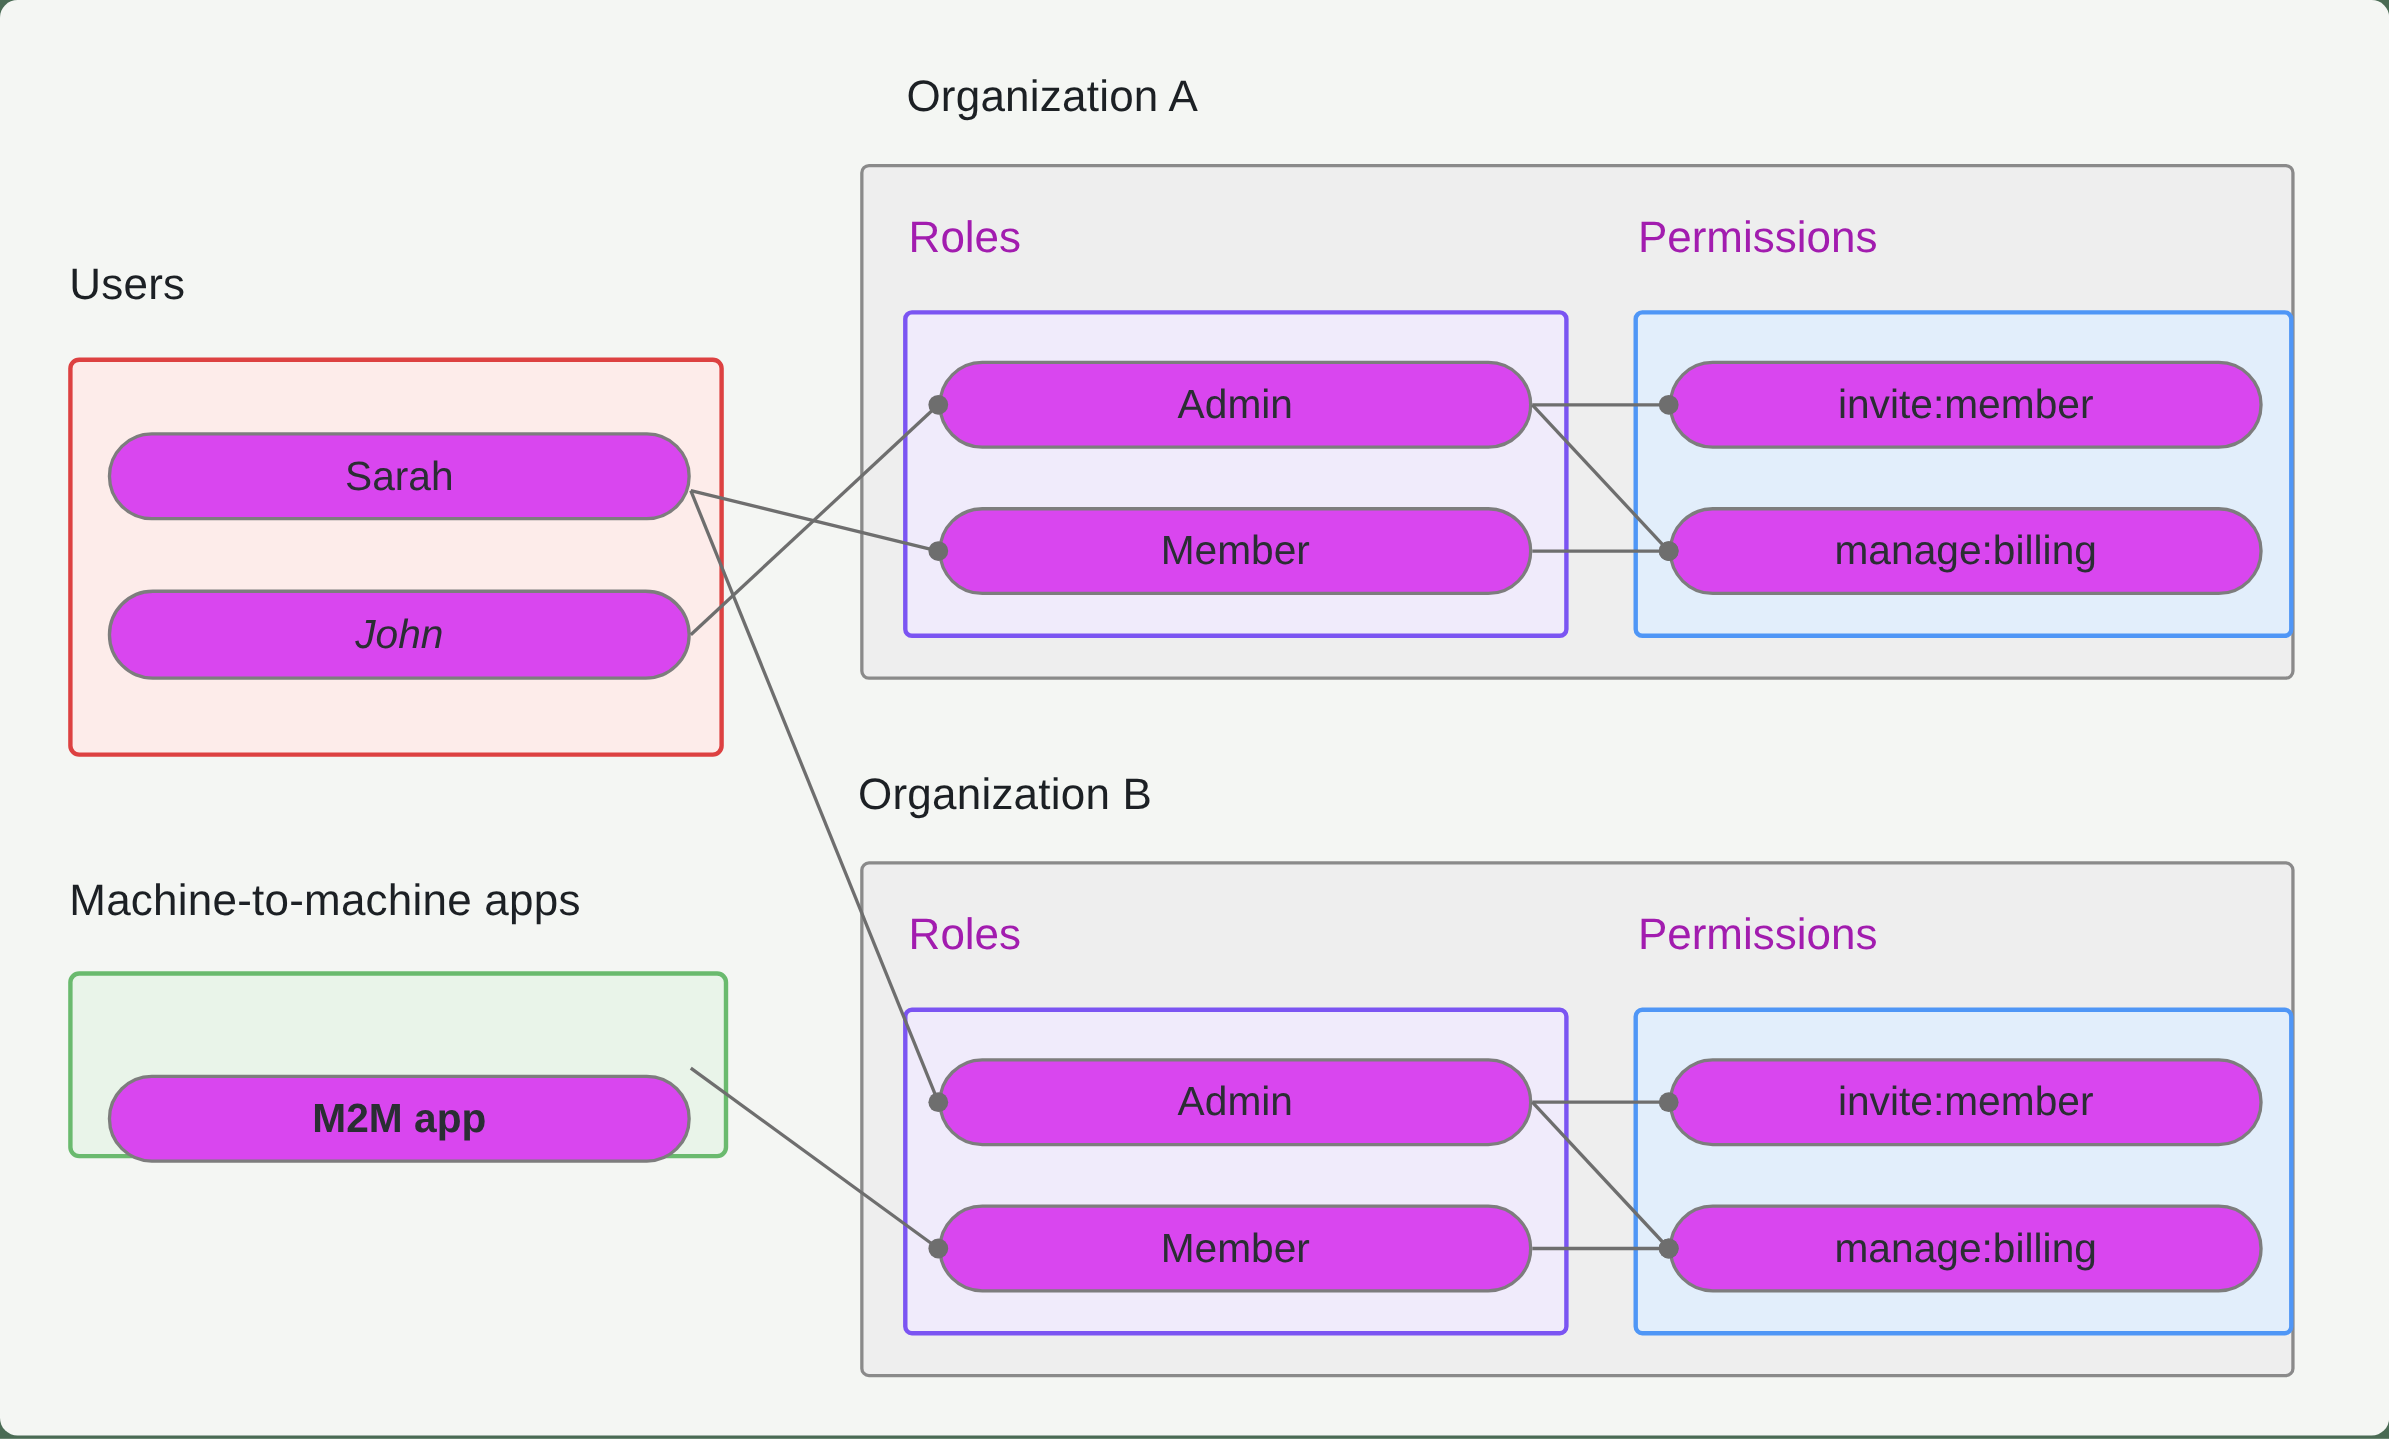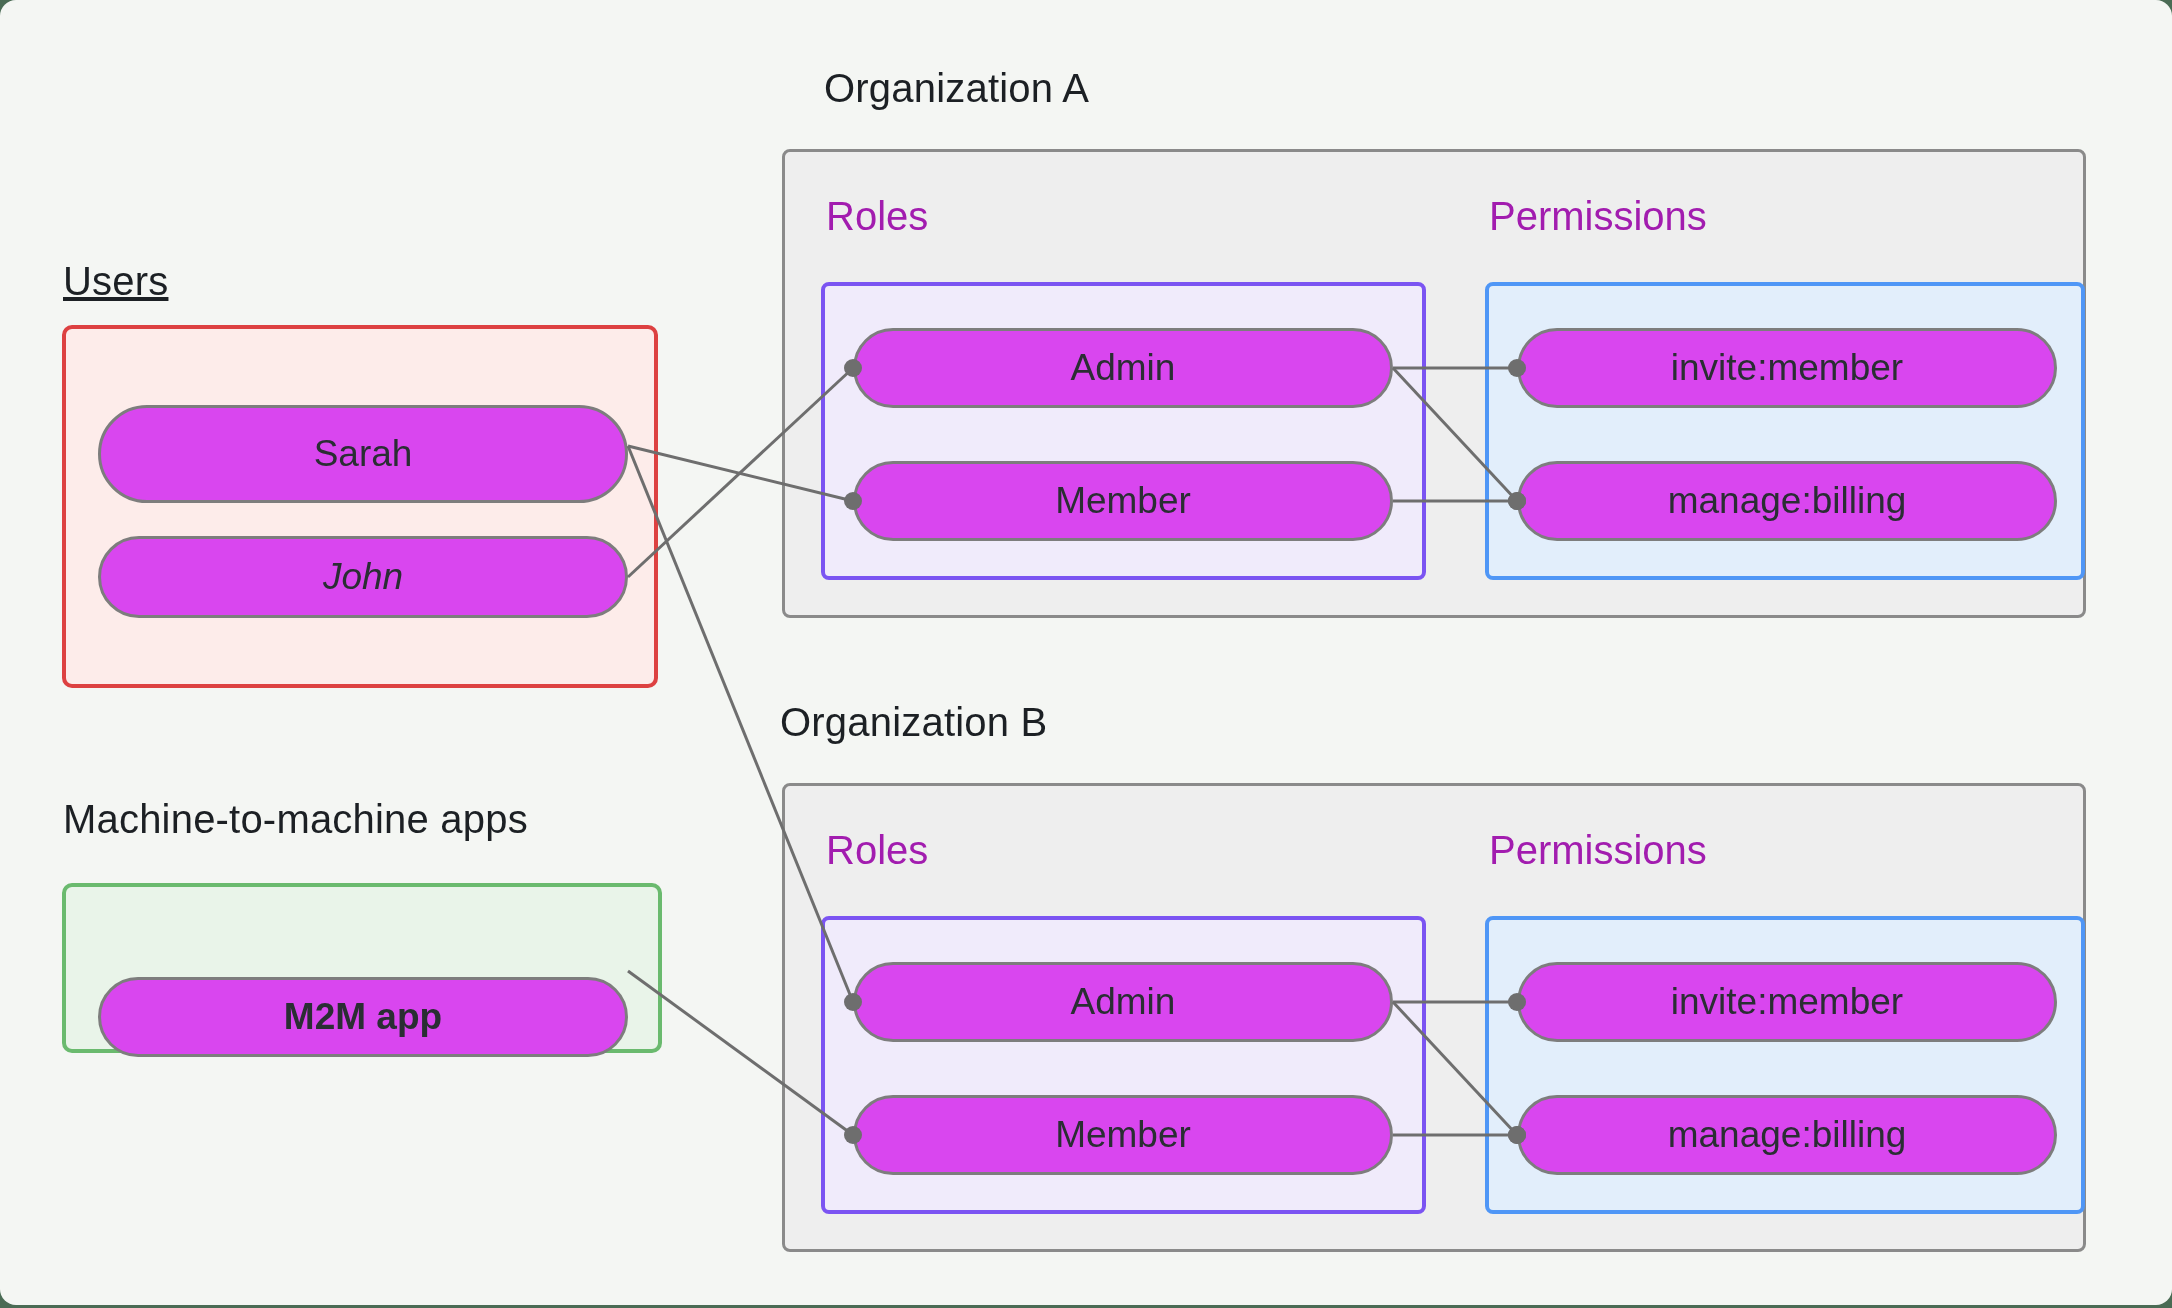--- a/index.html
+++ b/index.html
@@ -82,23 +82,23 @@
     pointer-events: none;
   }
 </style>
 </head>
 <body>
 
 <div class="panel"></div>
 
 <div class="diagram">
 
-  <div class="section-label" style="left:63px; top:259px;text-decoration:underline;">Users</div>
+  <div class="section-label" style="left:63px; top:237px;">Users</div>
   <div class="group-box users-box" style="left:62px; top:325px; width:596px; height:363px;"></div>
-  <div class="pill" style="left:98px; top:405px; width:530px; height:98px;">Sarah</div>
+  <div class="pill" style="left:98px; top:393px; width:530px; height:80px;">Sarah</div>
   <div class="pill" style="left:98px; top:536px; width:530px; height:82px;font-style:italic;">John</div>
 
   <div class="section-label" style="left:63px; top:797px;">Machine-to-machine apps</div>
   <div class="group-box m2m-box" style="left:62px; top:883px; width:600px; height:170px;"></div>
   <div class="pill" style="left:98px; top:977px; width:530px; height:80px;font-weight:bold;">M2M app</div>
 
   <div class="org-title" style="left:780px; top:66px;margin-left:44px;">Organization A</div>
   <div class="org-box" style="left:782px; top:149px; width:1304px; height:469px;">
     <div class="inner-label" style="left:41px; top:42px;">Roles</div>
     <div class="roles-box" style="left:36px; top:130px; width:605px; height:298px;"></div>

